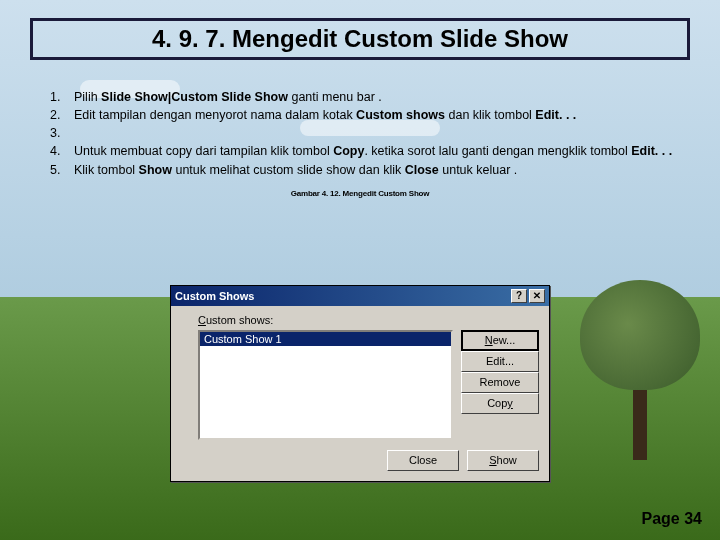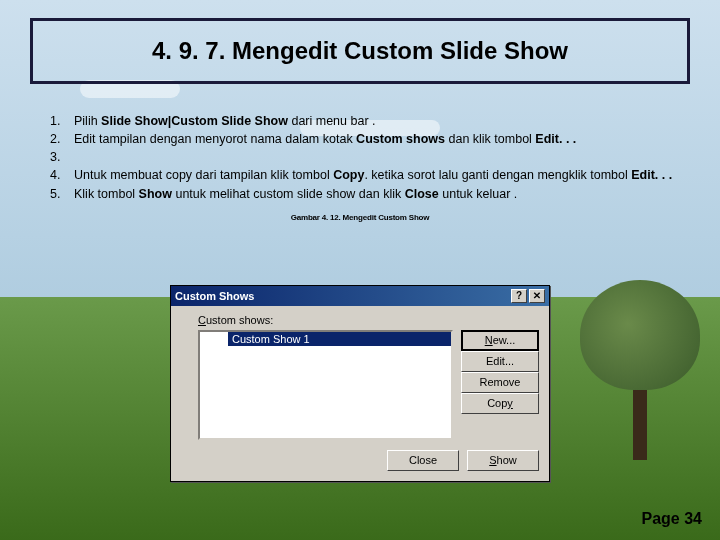--- a/index.html
+++ b/index.html
@@ -50,21 +50,21 @@
     background: rgba(255,255,255,0.5);
     border-radius: 50px;
     z-index: 0;
   }
   .cloud1 { top: 80px; left: 80px; width: 100px; height: 18px; }
   .cloud2 { top: 120px; left: 300px; width: 140px; height: 16px; }
   .title-box {
     position: relative;
     z-index: 2;
     margin: 18px 30px 0 30px;
-    padding: 16px 20px;
+    padding: 4px 20px;
     border: 3px solid #1a1a3a;
     background: rgba(255,255,255,0);
     text-align: center;
     font-size: 24px;
     font-weight: bold;
     color: #000;
   }
   .bullets {
     position: relative;
     z-index: 2;
@@ -136,21 +136,20 @@
     height: 110px;
     background: #fff;
     border: 2px inset #d4d0c8;
     overflow: hidden;
   }
   .listbox .selected {
     background: #0a246a;
     color: #fff;
     padding: 1px 4px;
     font-size: 11px;
-    margin-left: 28px;
   }
   .side-buttons {
     width: 78px;
     margin-left: 8px;
     display: flex;
     flex-direction: column;
   }
   .wbtn {
     height: 21px;
     background: #d4d0c8;
@@ -194,21 +193,21 @@
 <div class="tree">
   <div class="crown"></div>
   <div class="trunk"></div>
 </div>
 
 <div class="title-box">4. 9. 7. Mengedit Custom Slide Show</div>
 
 <div class="bullets">
   <div class="row">
     <div class="num">1.</div>
-    <div class="txt"><span>Pilih </span><b>Slide Show|Custom Slide Show</b><span> dari menu bar .</span></div>
+    <div class="txt"><span>Pilih </span><b>Slide Show|Custom Slide Show</b><span> ganti menu bar .</span></div>
   </div>
   <div class="row">
     <div class="num">2.</div>
     <div class="txt"><span>Edit tampilan dengan menyorot nama dalam kotak </span><b>Custom shows</b><span> dan klik tombol </span><b>Edit. . .</b></div>
   </div>
   <div class="row">
     <div class="num">3.</div>
   </div>
   <div class="row">
     <div class="num">4.</div>

